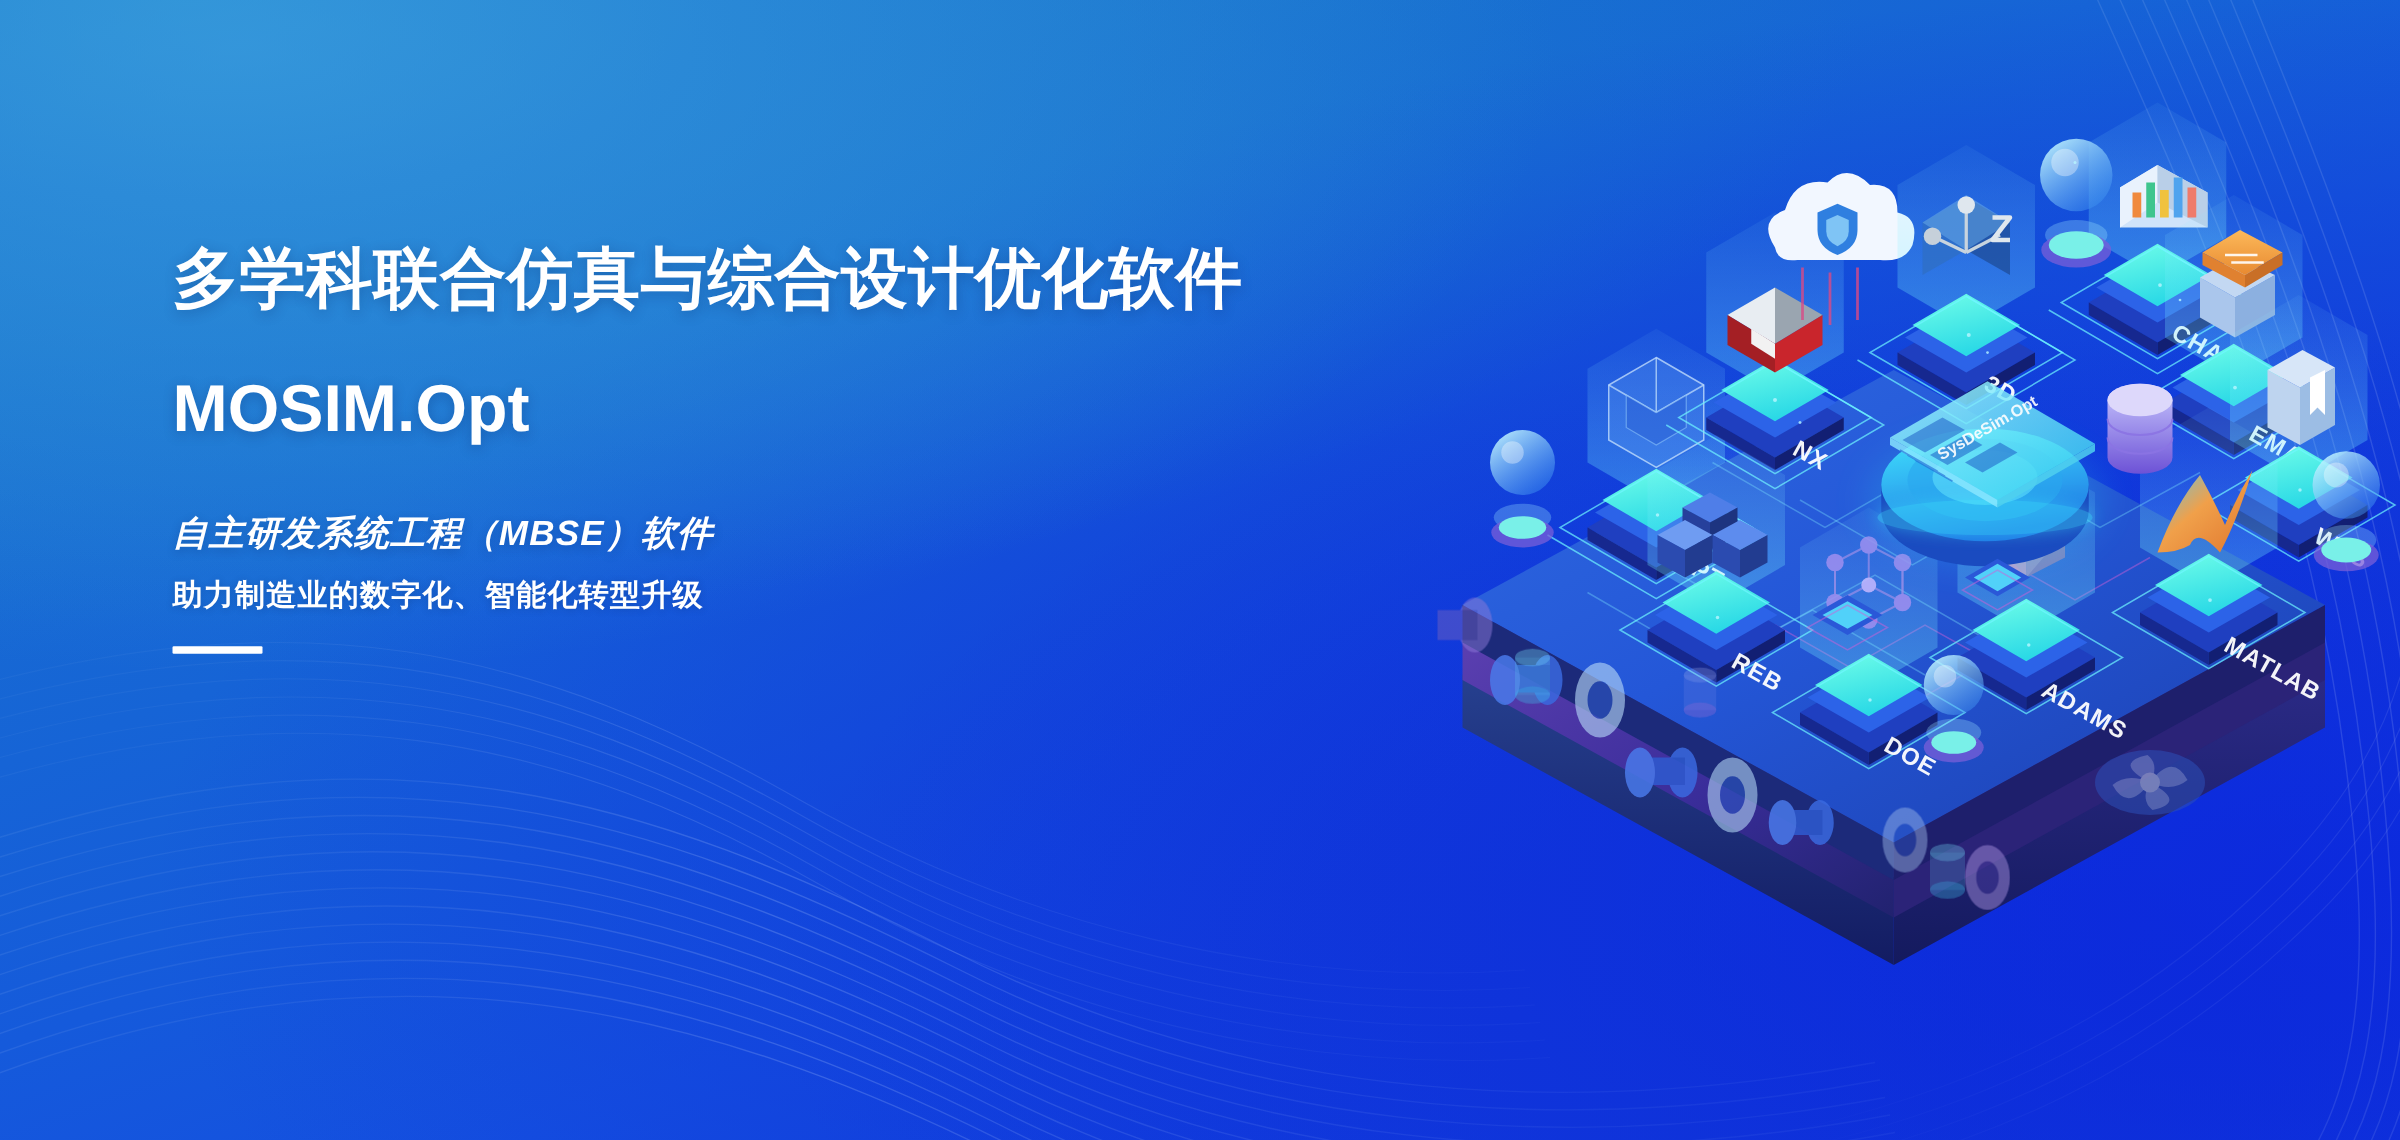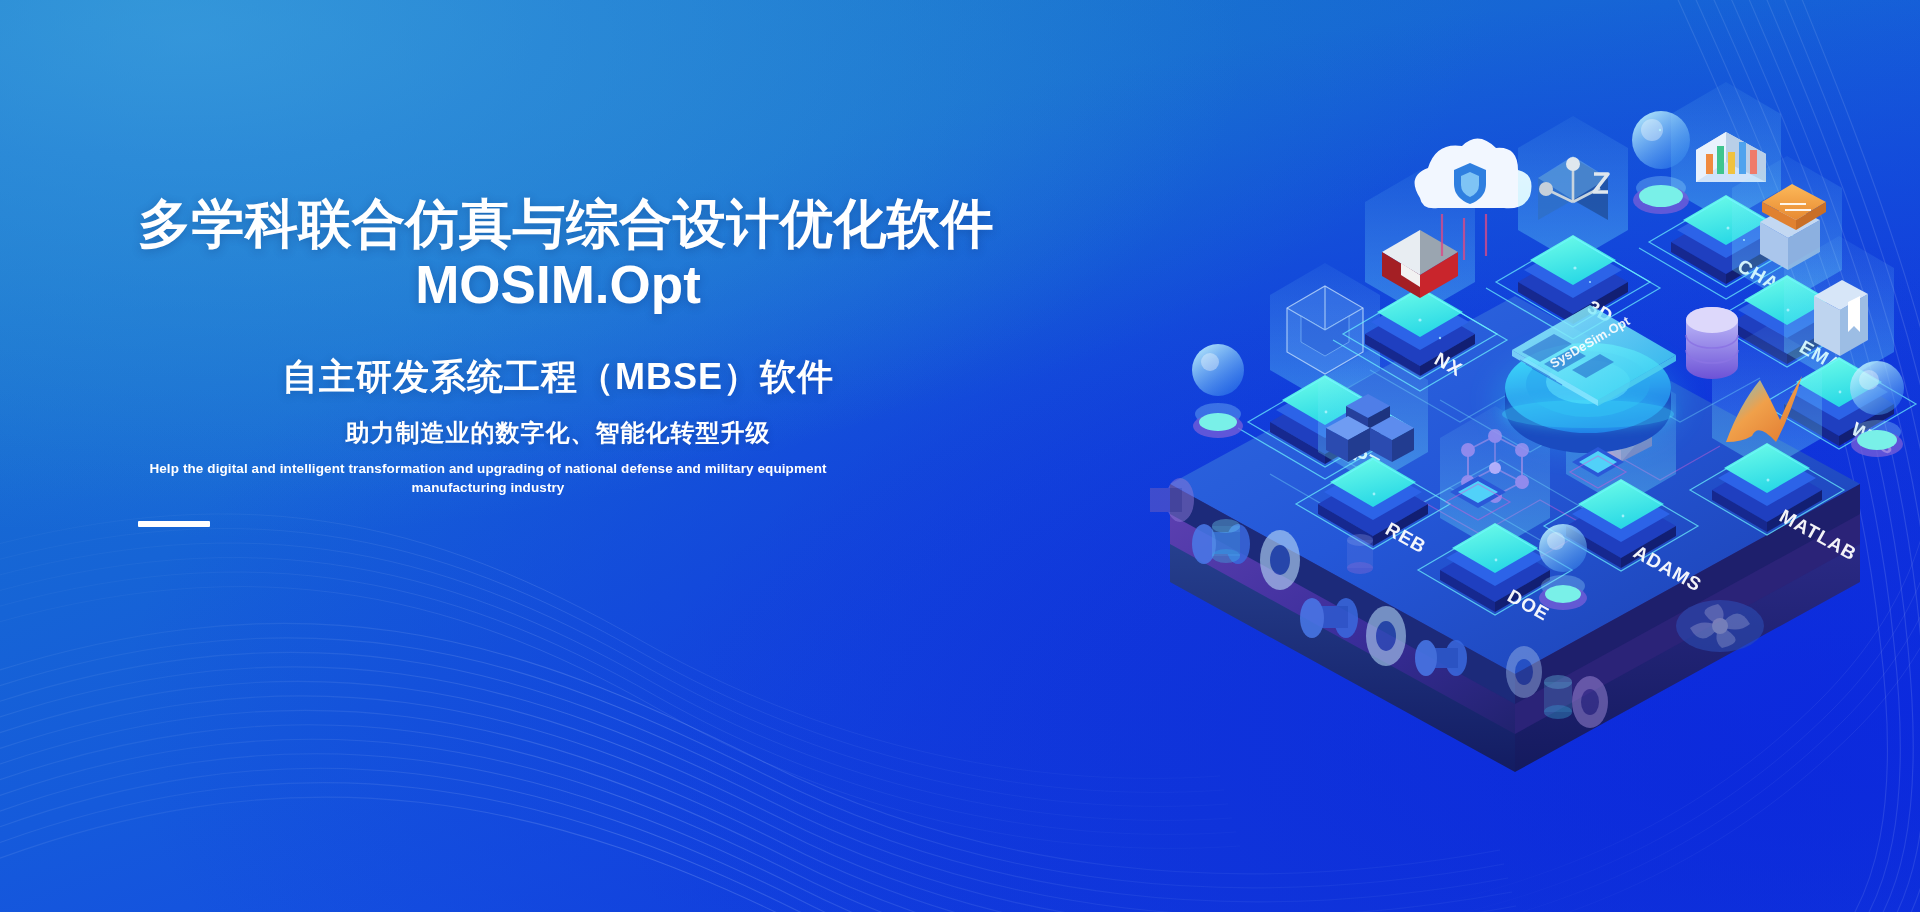--- a/index.html
+++ b/index.html
@@ -24,42 +24,43 @@
   .bg-svg { position:absolute; inset:0; width:100%; height:100%; pointer-events:none; }
 
   
   .hero-text {
     position:absolute;
     left:138px;
     top:193px;
     width:840px;
     color:#ffffff;
     z-index:6;
-    text-align:center;
   }
   .headline {
     font-size:53px;
     font-weight:700;
     line-height:1.16;
     letter-spacing:0.5px;
     text-shadow:0 2px 10px rgba(5,30,90,.28);
     white-space:nowrap;
   }
   .headline .line-en {
     display:block;
     letter-spacing:0px;
+    margin-top:43px;
   }
   .subhead {
-    margin-top:38px;
-    font-size:36px;
+    margin-top:50px;
+    font-size:28px;
     font-weight:600;
     line-height:1.3;
     letter-spacing:1px;
     text-shadow:0 2px 8px rgba(5,30,90,.25);
     white-space:nowrap;
+    font-style:italic;
   }
   .tagline {
     margin-top:16px;
     font-size:24px;
     font-weight:600;
     letter-spacing:1px;
     line-height:1.3;
     text-shadow:0 1px 6px rgba(5,30,90,.25);
     white-space:nowrap;
   }
@@ -165,21 +166,20 @@
     </g>
   </svg>
 
   <div class="hero-text">
     <h1 class="headline">
       <span>多学科联合仿真与综合设计优化软件</span>
       <span class="line-en">MOSIM.Opt</span>
     </h1>
     <h2 class="subhead">自主研发系统工程（MBSE）软件</h2>
     <p class="tagline">助力制造业的数字化、智能化转型升级</p>
-    <p class="tagline-en">Help the digital and intelligent transformation and upgrading of national defense and military equipment manufacturing industry</p>
     <div class="rule"></div>
   </div>
 
   <div class="illustration">
   <svg viewBox="0 0 790 700" preserveAspectRatio="xMidYMid meet">
     <defs>
       <linearGradient id="baseTop" x1="0" y1="0" x2="1" y2="1">
         <stop offset="0%" stop-color="#2f6ae0"></stop>
         <stop offset="45%" stop-color="#2457d8"></stop>
         <stop offset="100%" stop-color="#1c3fae"></stop>

